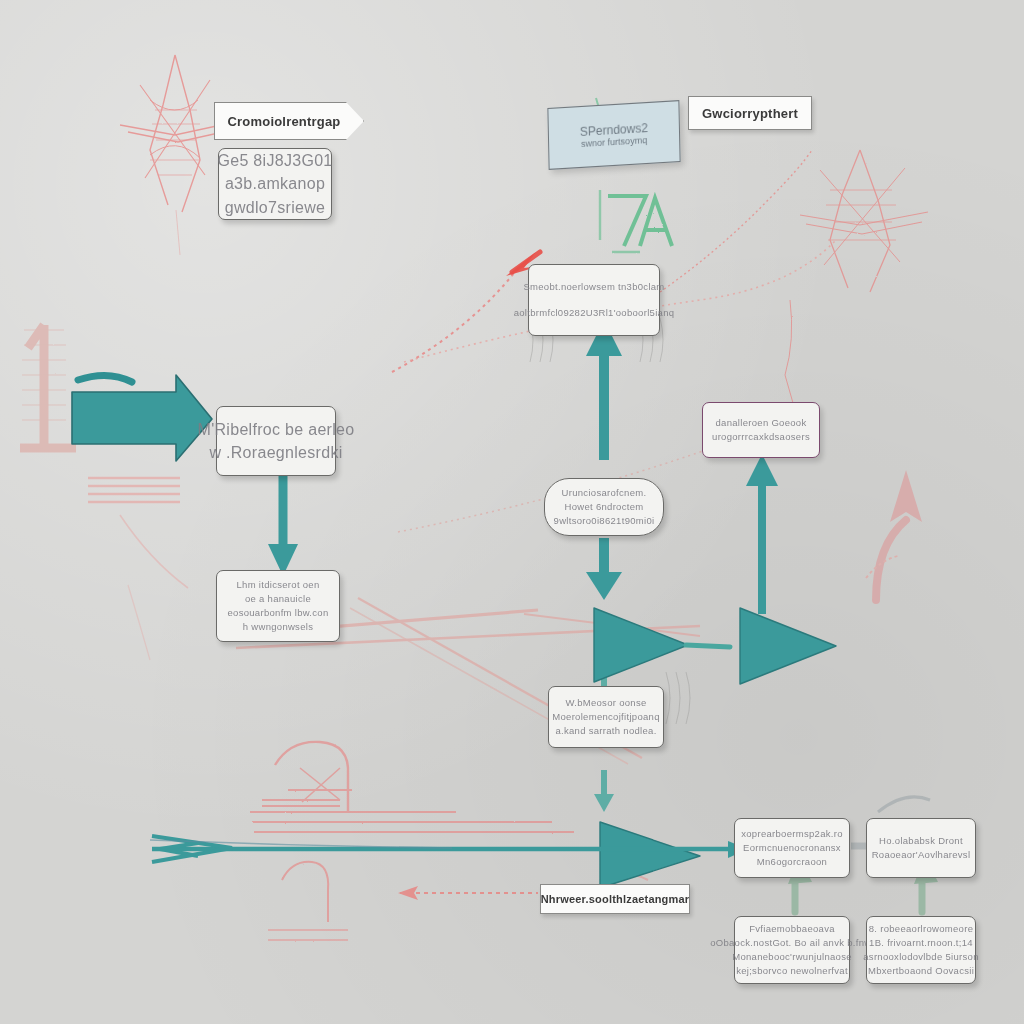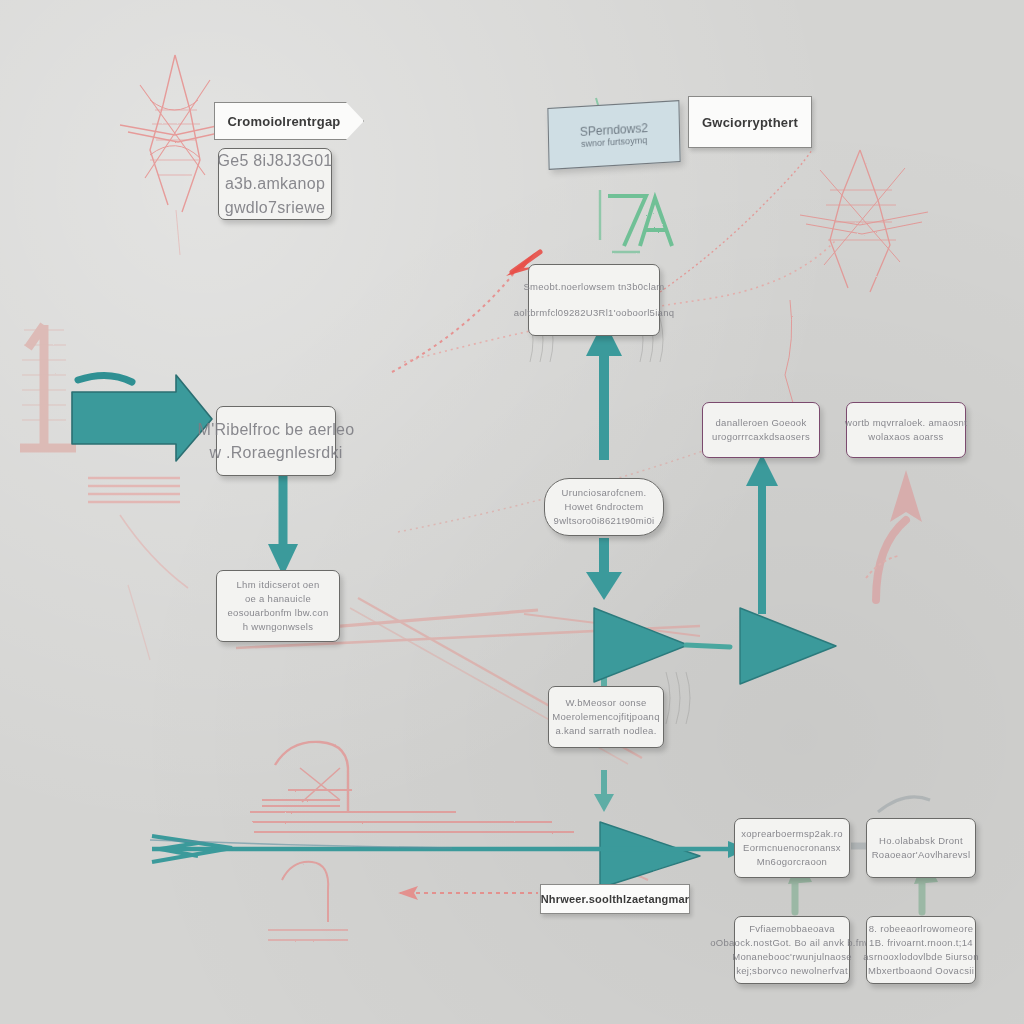--- a/index.html
+++ b/index.html
@@ -227,21 +227,21 @@
     <g stroke="#9a9a98" fill="none" opacity=".45">
       <path d="M530 318 q6 22 0 44 M540 318 q6 22 0 44 M550 318 q6 22 0 44" stroke-width="1"></path>
       <path d="M640 318 q6 22 0 44 M650 318 q6 22 0 44 M660 318 q6 22 0 44" stroke-width="1"></path>
       <path d="M666 672 q8 26 0 52 M676 672 q8 26 0 52 M686 672 q8 26 0 52" stroke-width="1"></path>
     </g>
   </svg>
 
   <div class="tag flag" style="left:214px;top:102px;width:150px;height:38px;">
     <span class="ln">Cromoiolrentrgap</span>
   </div>
-  <div class="tag" style="left:688px;top:96px;width:124px;height:52px;">
+  <div class="tag" style="left:688px;top:96px;width:124px;height:34px;">
     <span class="ln">Gwciorrypthert</span>
   </div>
   <div class="tag" style="left:540px;top:884px;width:150px;height:30px;">
     <span class="ln" style="font-size:11px">Nhrweer.soolthlzaetangmar</span>
   </div>
 
   <div class="panel-blue" style="left:548px;top:104px;width:132px;height:62px;">
     <span class="ln l1">SPerndows2</span>
     <span class="ln l2">swnor furtsoymq</span>
   </div>
@@ -279,24 +279,20 @@
     <span class="ln">W.bMeosor oonse</span>
     <span class="ln">Moerolemencojfitjpoanq</span>
     <span class="ln">a.kand sarrath nodlea.</span>
   </div>
 
   <div class="node xs violet" style="left:702px;top:402px;width:118px;height:56px;">
     <span class="ln">danalleroen Goeook</span>
     <span class="ln">urogorrrcaxkdsaosers</span>
   </div>
 
-  <div class="node xs violet" style="left:846px;top:402px;width:120px;height:56px;">
-    <span class="ln">wortb mqvrraloek. amaosnt</span>
-    <span class="ln">wolaxaos aoarss</span>
-  </div>
 
   <div class="node xs" style="left:734px;top:818px;width:116px;height:60px;">
     <span class="ln">xoprearboermsp2ak.ro</span>
     <span class="ln">Eormcnuenocronansx</span>
     <span class="ln">Mn6ogorcraoon</span>
   </div>
 
   <div class="node xs" style="left:866px;top:818px;width:110px;height:60px;">
     <span class="ln">Ho.olababsk  Dront</span>
     <span class="ln">Roaoeaor'Aovlharevsl</span>

